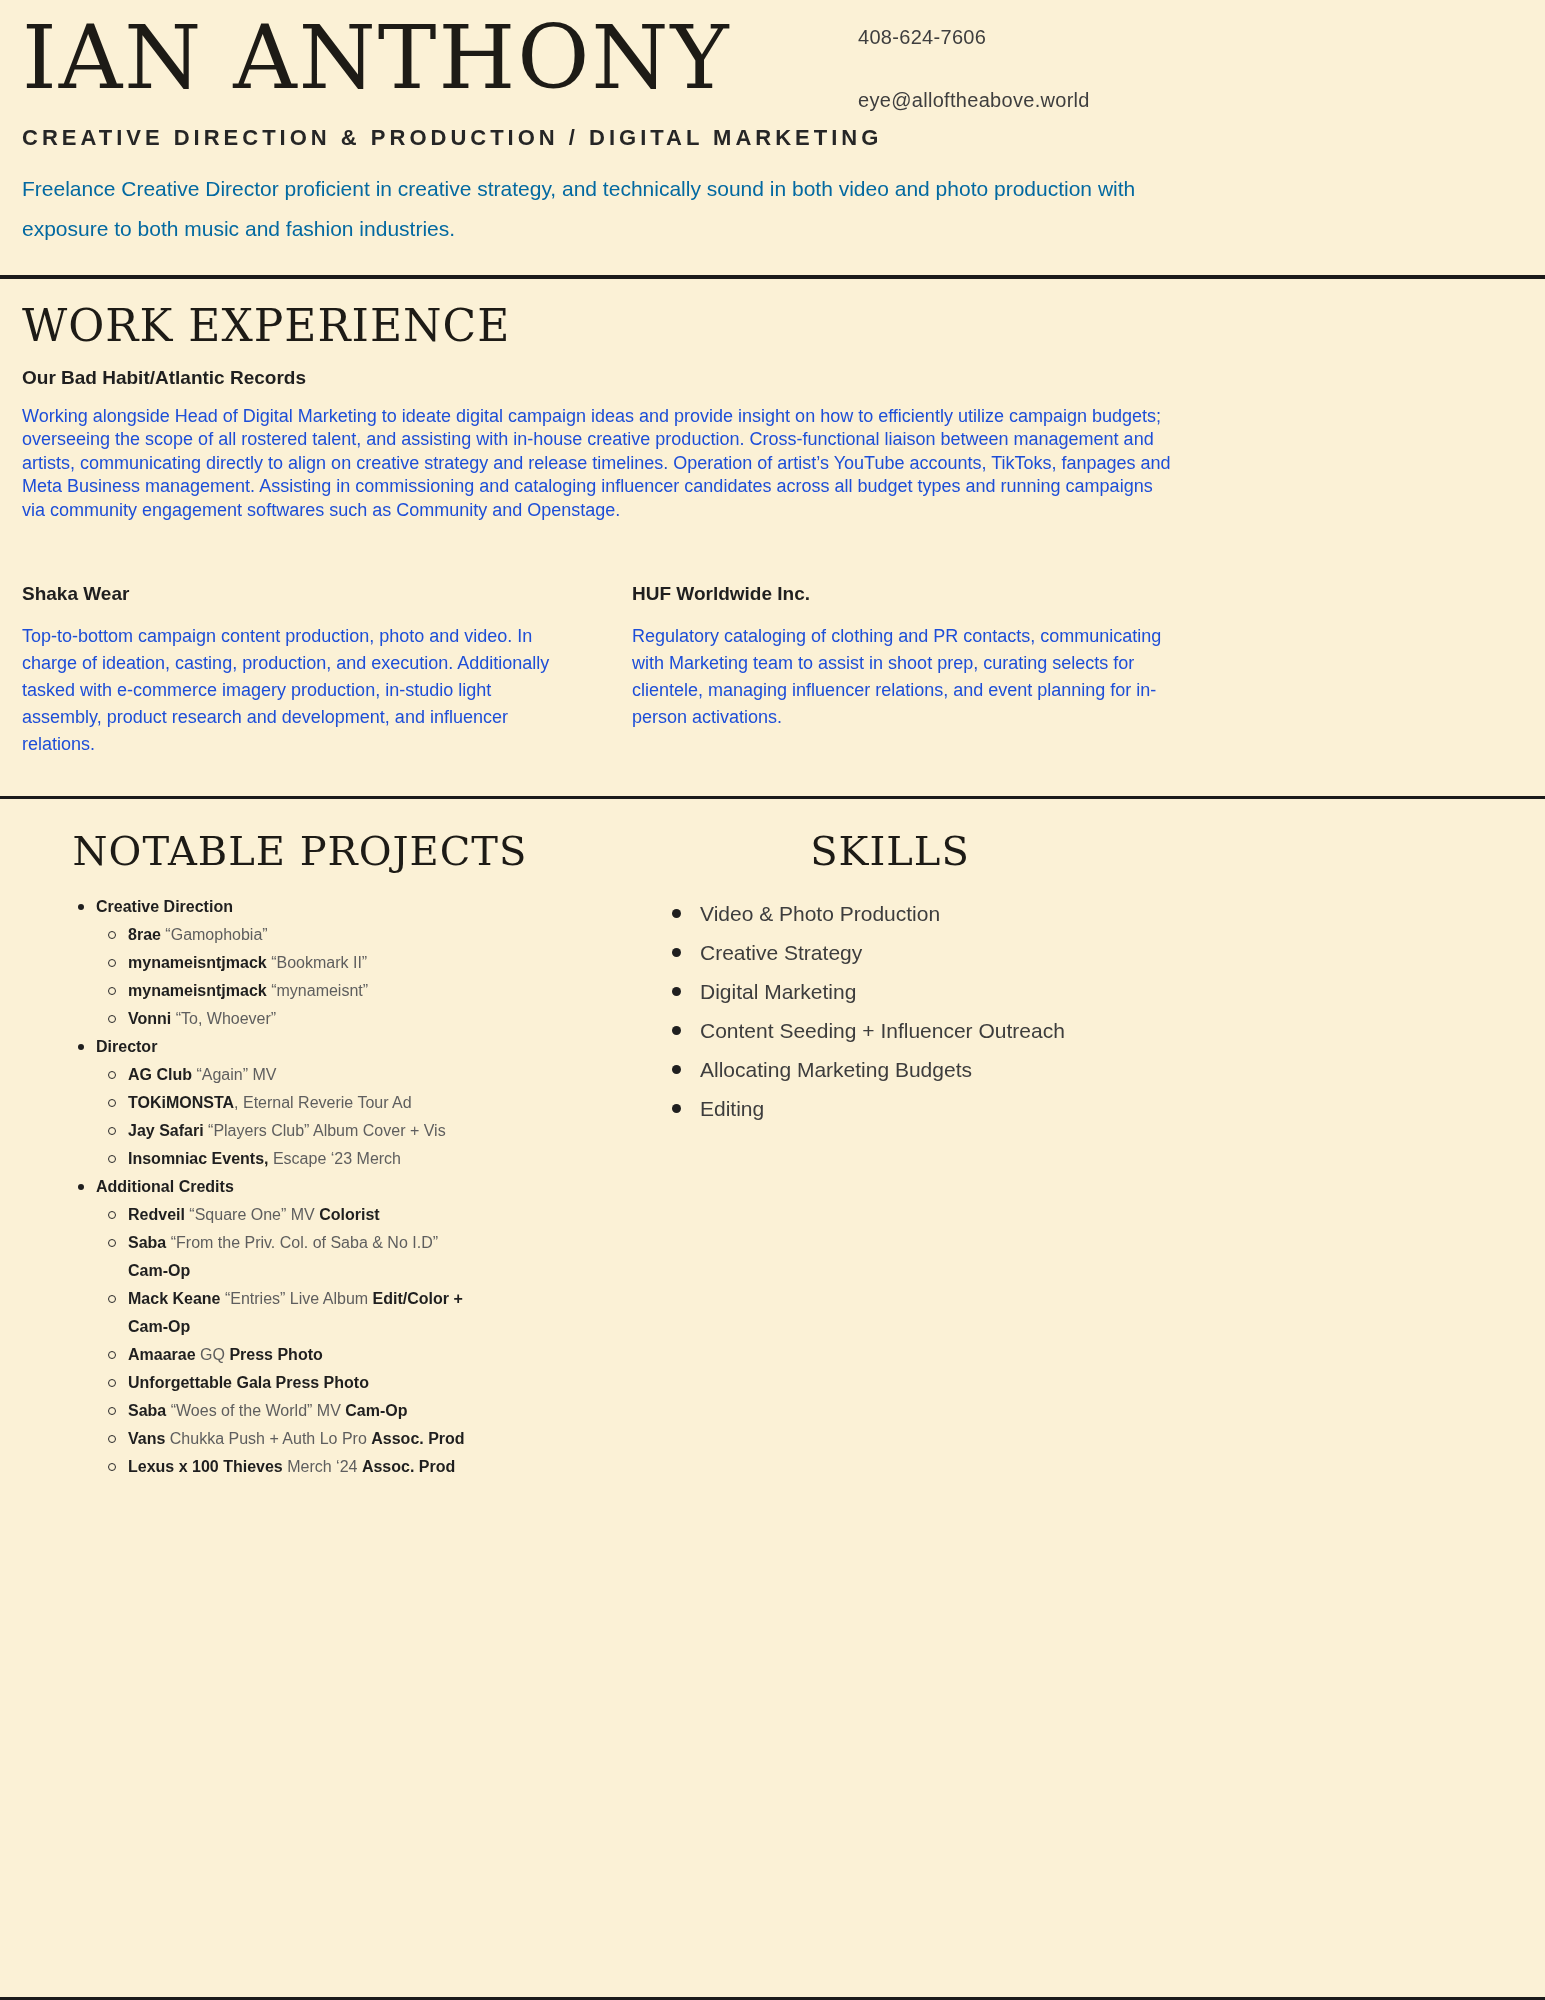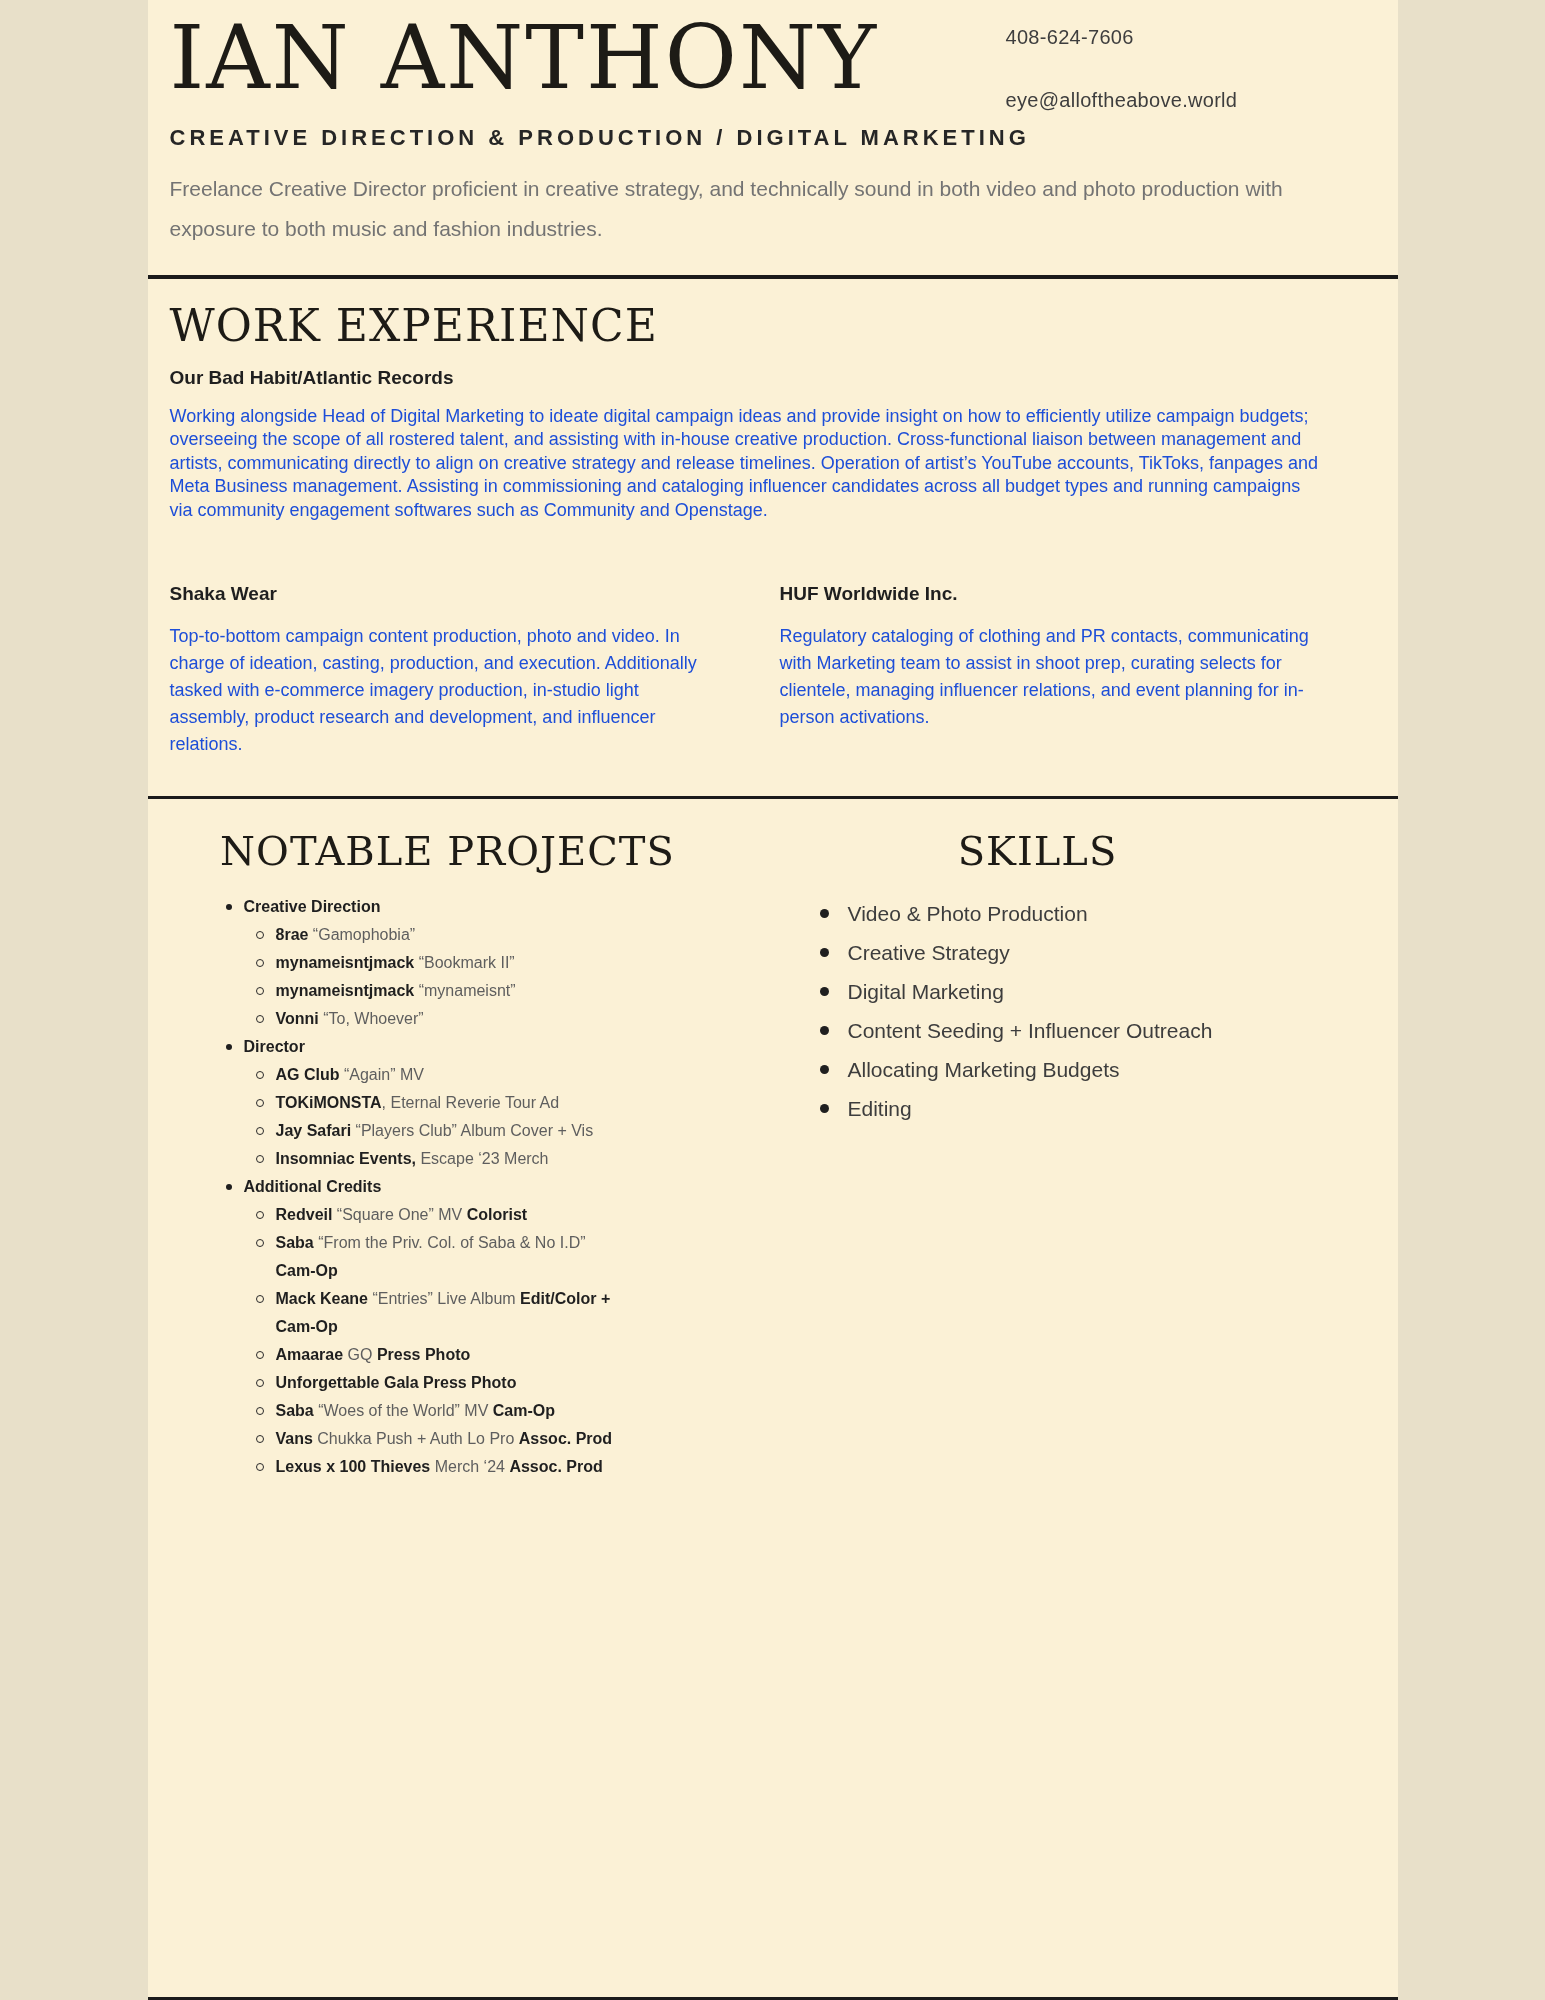--- a/index.html
+++ b/index.html
@@ -1,19 +1,19 @@
 <!DOCTYPE html>
 <html><head>
 <meta charset="utf-8">
 <style>
   * { margin: 0; padding: 0; box-sizing: border-box; }
   html, body { background: #e8e0c9; }
   .page {
     position: relative;
-    width: 1250px;
+    width: 1545px;
     height: 2000px;
     margin: 0 auto;
     background: #FBF1D6;
     color: #222;
     font-family: "Liberation Sans", sans-serif;
     overflow: hidden;
   }
   .display { font-family: "DejaVu Serif", serif; font-weight: 400; color: #1d1b16; }
 
   
@@ -36,21 +36,21 @@
     margin-top: 20px;
     font-size: 22px;
     font-weight: bold;
     letter-spacing: 4px;
     color: #262626;
   }
   .summary {
     margin-top: 18px;
     font-size: 21px;
     line-height: 40px;
-    color: #737373;
+    color: #0369a1;
     max-width: 1145px;
   }
 
   
   .rule { border: none; border-top: 4px solid #1b1b1b; width: 100%; }
   .rule-top { margin-top: 26px; }
   .rule-mid { margin-top: 38px; border-top-width: 3px; }
   .rule-bottom { position: absolute; left: 0; bottom: 0; width: 100%; border-top: 3px solid #1b1b1b; }
 
   

